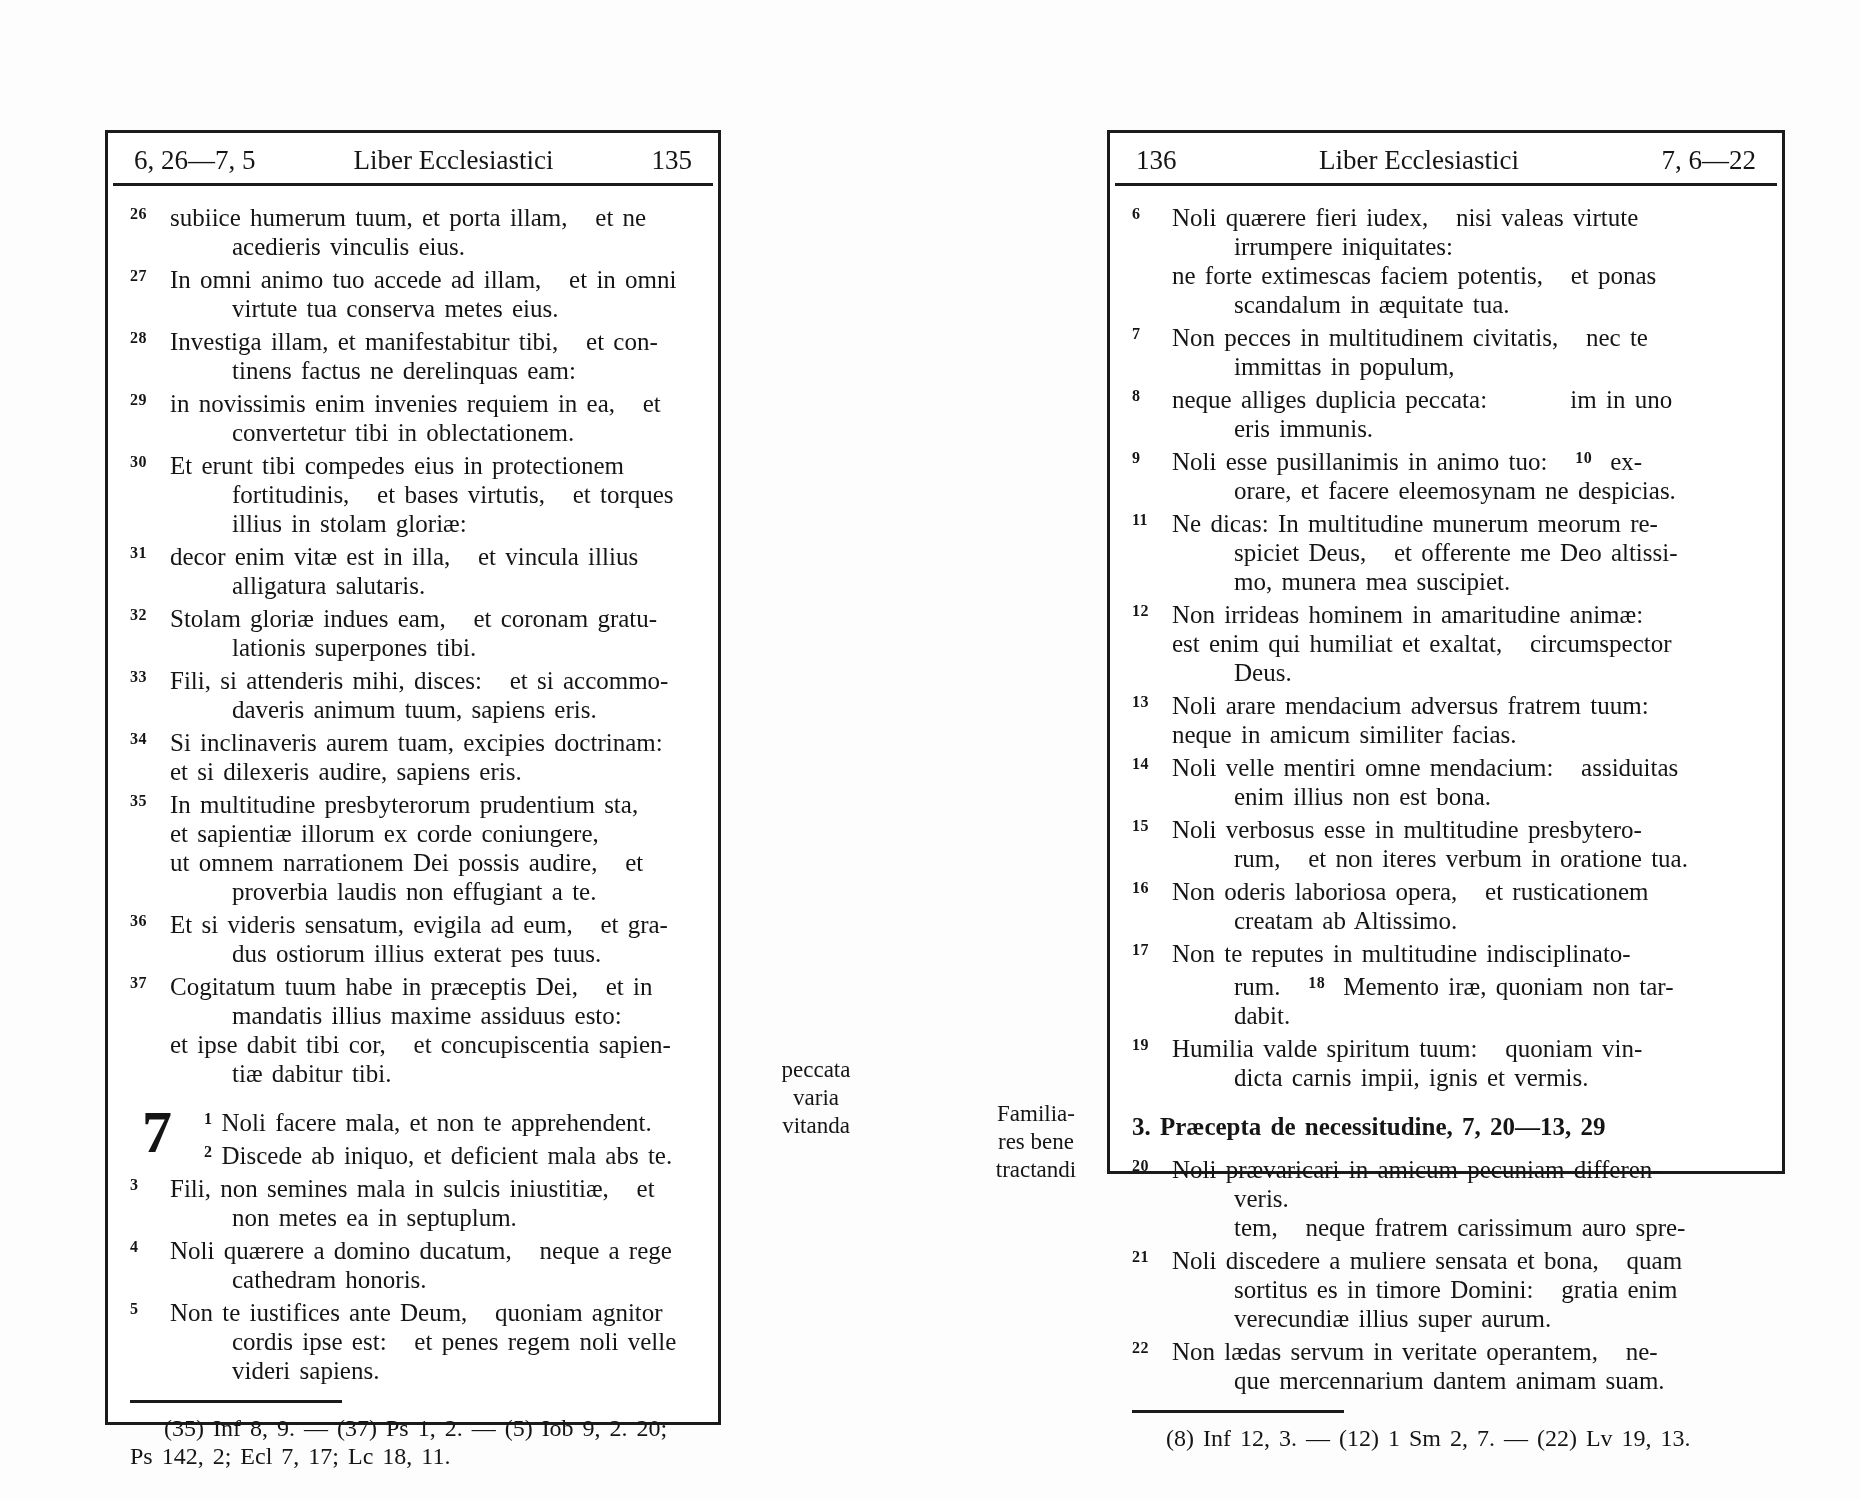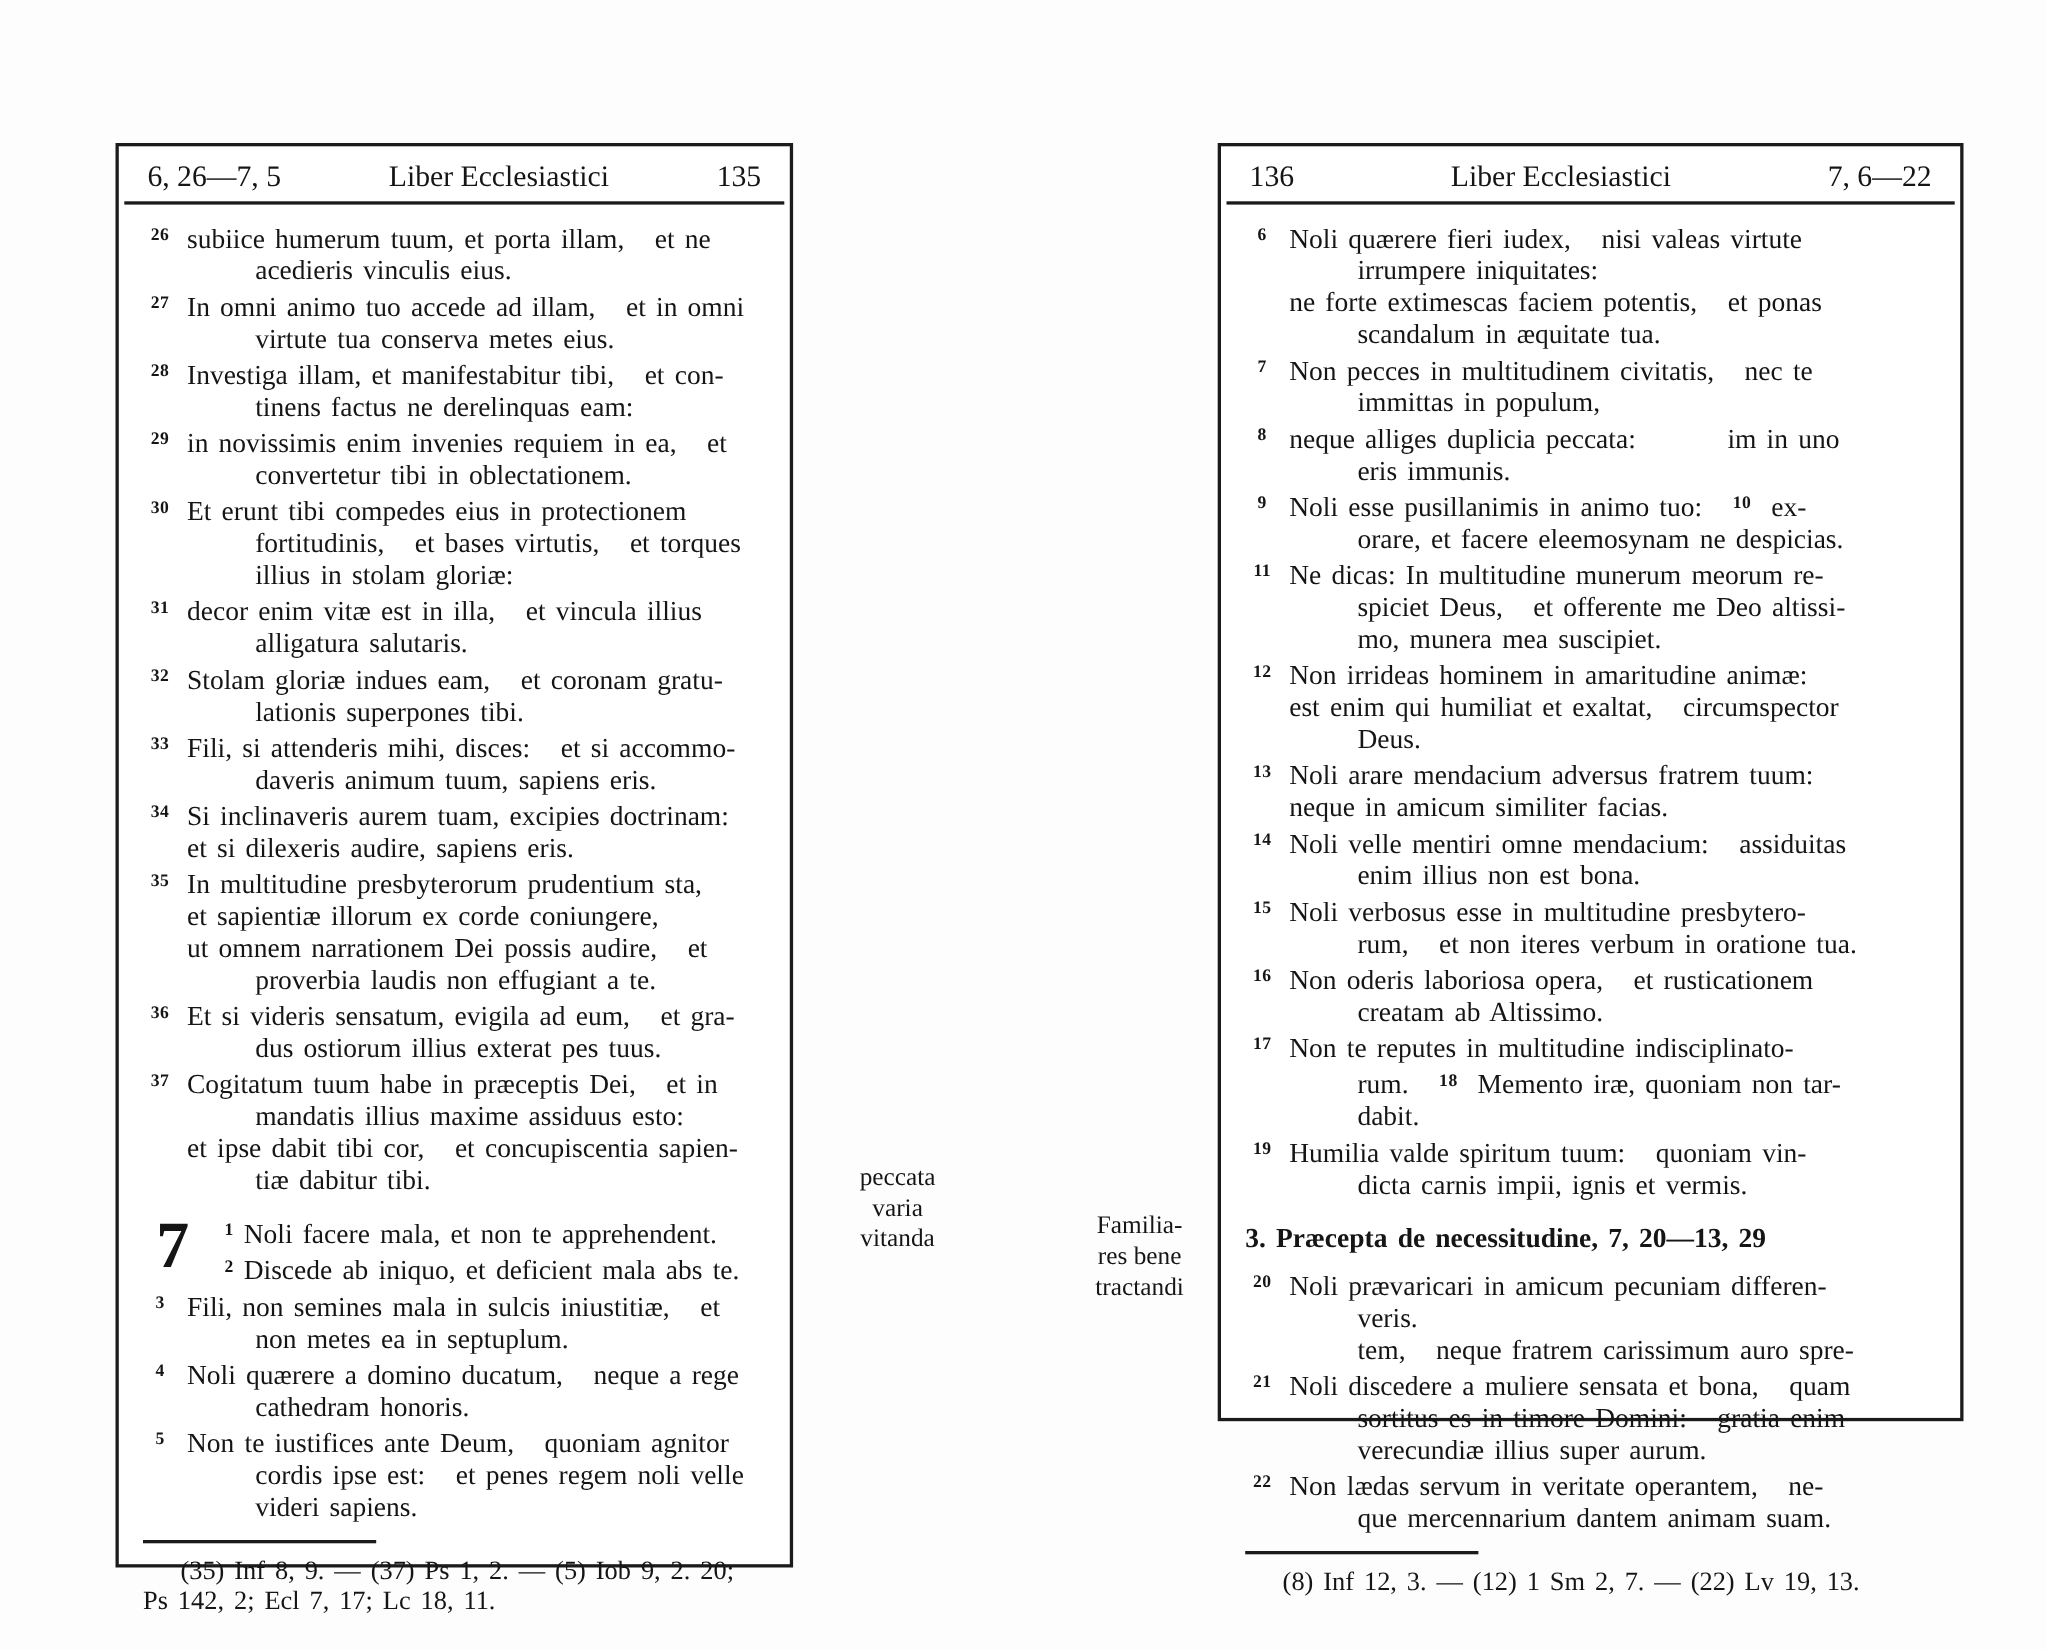--- a/index.html
+++ b/index.html
@@ -12,21 +12,21 @@
   }
   .scan-canvas { position: relative; width: 1860px; height: 1500px; }
 
   .page {
     position: absolute;
     box-sizing: border-box;
     background: #ffffff;
     border: 3px solid #1b1b1b;
   }
   #left-page  { left: 58px;  top: 130px; width: 616px; height: 1295px; margin-left: 47px; }
-  #right-page { left: 1107px; top: 130px; width: 678px; height: 1162px; }
+  #right-page { left: 1107px; top: 130px; width: 678px; height: 1044px; }
 
   .page-header {
     display: flex; justify-content: space-between; align-items: baseline;
     padding: 11px 26px 7px 26px;
     font-size: 27px; line-height: 32px;
     white-space: pre;
   }
   .header-rule { border-top: 3px solid #1b1b1b; margin: 0 5px; height: 0; }
 
   .page-body {
@@ -39,21 +39,21 @@
   .line.i1 { padding-left: 40px; }
   .line.i2 { padding-left: 102px; }
   .line.ic { padding-left: 0; }
 
   .vnum {
     font-size: 16px; font-weight: bold;
     vertical-align: 7px; letter-spacing: 0.5px;
   }
   .vnum-lead {
     display: inline-block; width: 40px; margin-left: -40px;
-    box-sizing: border-box; text-align: center; padding-right: 9px;
+    box-sizing: border-box; text-align: left; padding-right: 9px;
   }
   .vnum-inline { margin-right: 18px; }
 
   .chapter-block { display: flex; margin-top: 16px; }
   .chapter-num {
     flex: none; width: 62px; padding-left: 12px;
     font-size: 60px; line-height: 56px; font-weight: bold;
   }
   .chapter-lines { flex: 1; }
   .chapter-lines .vnum-inline { margin-right: 9px; }

